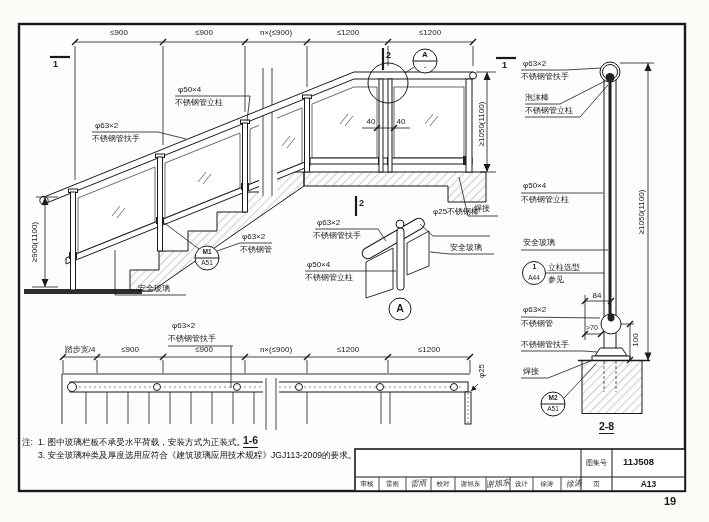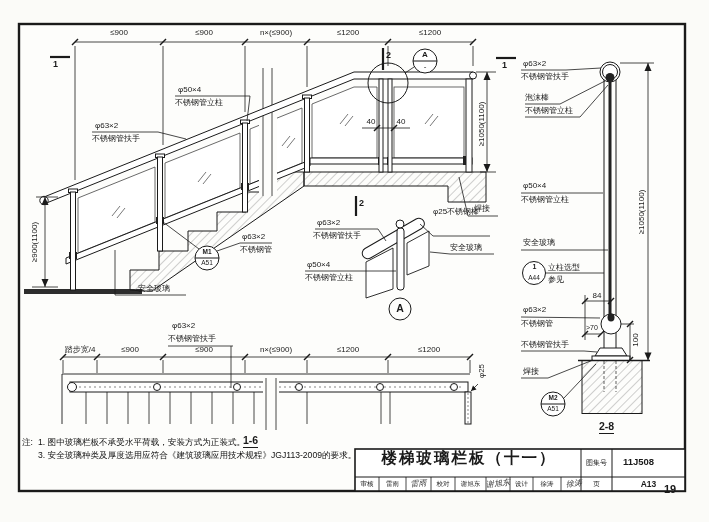--- a/index.html
+++ b/index.html
@@ -381,30 +381,29 @@
   </div>
   <div class="row">
         <span class="pfx"></span>
   </div>
   <div class="row">
         <span class="pfx"></span>
     <span>3. 安全玻璃种类及厚度选用应符合《建筑玻璃应用技术规程》JGJ113-2009的要求。</span>
   </div>
 </div>
 
-<div class="t b c ttl" style="left:360px;top:453px;width:218px;font-size:15.5px">楼梯玻璃栏板（十一）</div>
 <div class="t f7 c" style="left:581px;top:459px;width:31px">图集号</div>
 <div class="t b c" style="left:612px;top:457px;width:53px;font-size:9.5px">11J508</div>
 <div class="t f65 c" style="left:355px;top:480px;width:24px">审核</div>
 <div class="t f65 c" style="left:379px;top:480px;width:27px">雷雨</div>
 <div class="t sig c" style="left:406px;top:479px;width:25px">雷雨</div>
 <div class="t f65 c" style="left:431px;top:480px;width:24px">校对</div>
 <div class="t f65 c" style="left:455px;top:480px;width:31px">谢旭东</div>
 <div class="t sig c" style="left:486px;top:479px;width:24px">谢旭东</div>
 <div class="t f65 c" style="left:510px;top:480px;width:23px">设计</div>
 <div class="t f65 c" style="left:533px;top:480px;width:28px">徐涛</div>
 <div class="t sig c" style="left:561px;top:479px;width:26px">徐涛</div>
 <div class="t f65 c" style="left:581px;top:480px;width:31px">页</div>
 <div class="t b c" style="left:612px;top:479px;width:73px;font-size:8.5px">A13</div>
 
-<div class="t b f11" style="left:664px;top:484px">19</div>
+<div class="t b f11" style="left:664px;top:496px">19</div>
 
 </div>
 
 </body></html>

